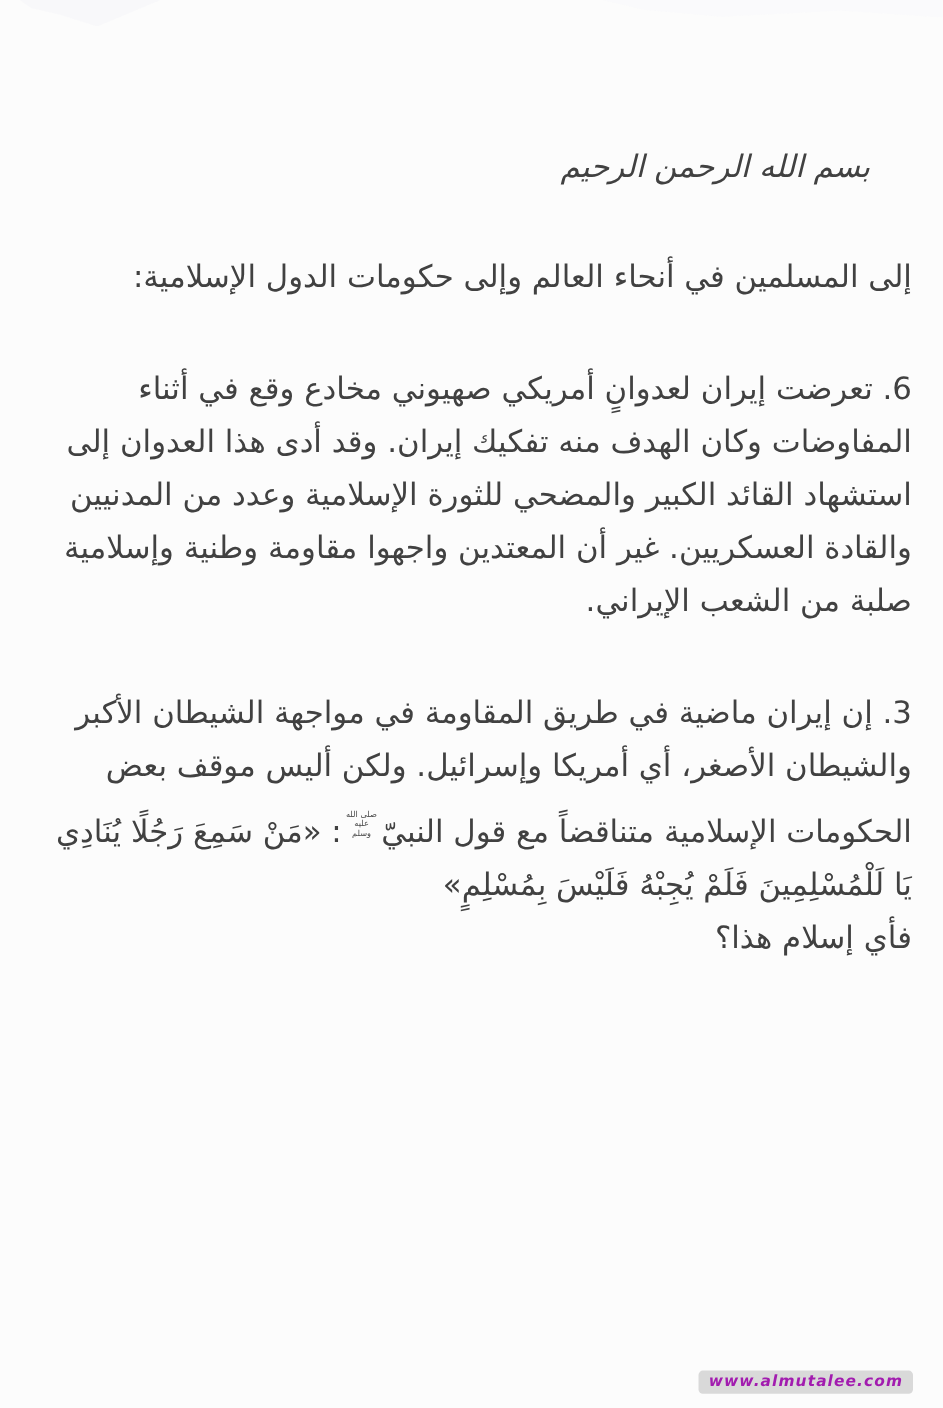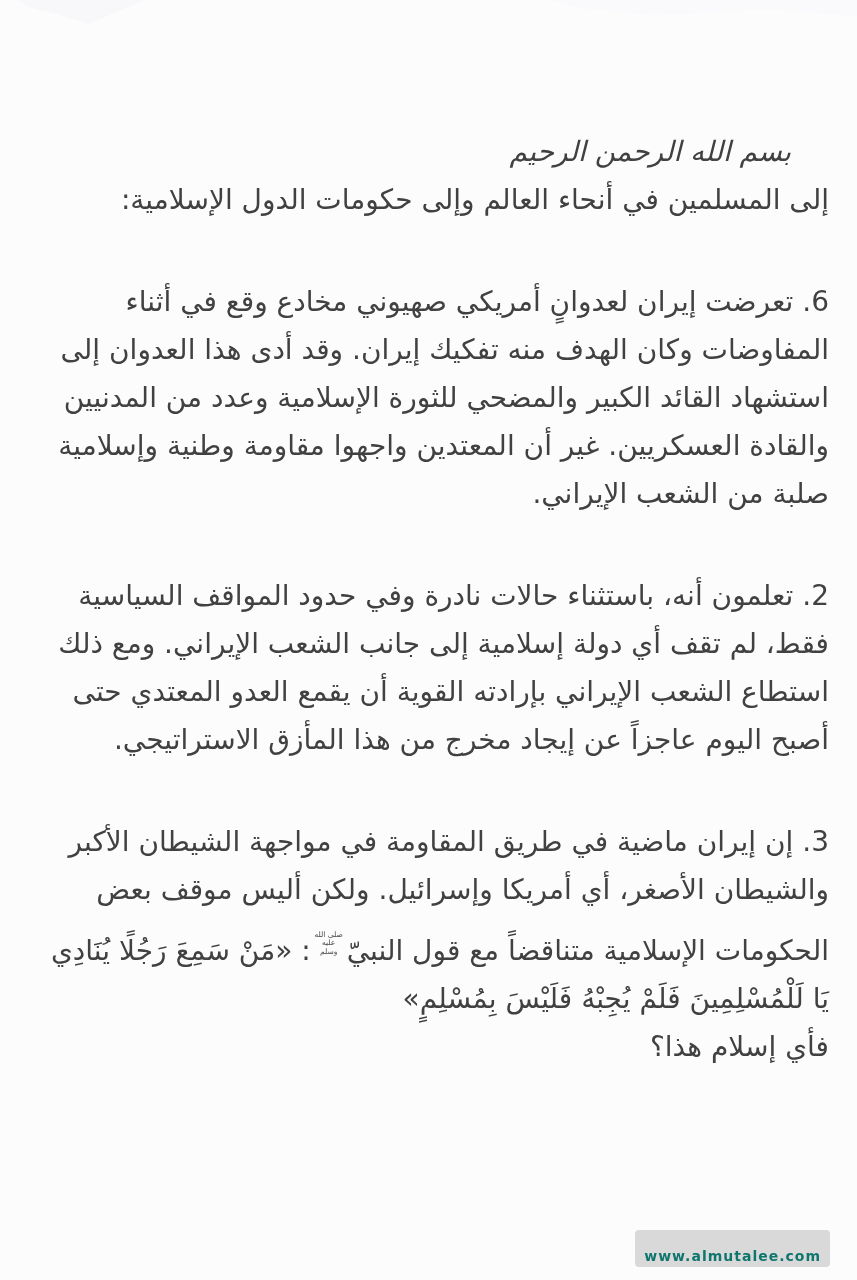--- a/index.html
+++ b/index.html
@@ -45,20 +45,21 @@
   .basmala {
     font-size: 28px;
     line-height: 48px;
     padding-left: 0;
     padding-right: 38px;
     font-style: italic;
   }
   .salutation {
     font-size: 28px;
     line-height: 48px;
+    margin-top: 52px;
   }
   .para {
     font-size: 28px;
     line-height: 48px;
     margin: 54px 0 0 0;
     text-align: right;
   }
   .honorific {
     display: inline-block;
     width: 30px;
@@ -71,41 +72,41 @@
   }
   .closing-line {
     display: block;
   }
   .watermark {
     position: absolute;
     right: 27px;
     bottom: 13px;
     background: #d9d9d9;
     border-radius: 4px;
-    padding: 18px 9px 3px 9px;
+    padding: 2px 9px 3px 9px;
     font-family: "DejaVu Sans", sans-serif;
+    font-style: italic;
     font-weight: bold;
     font-size: 14px;
     letter-spacing: 1px;
-    color: #0f766e;
+    color: #a21caf;
   }
 </style>
 </head>
 <body>
 
 <div class="artifact artifact-left"></div>
 <div class="artifact artifact-right"></div>
 
 <div class="page">
 
   <div class="basmala">بسم الله الرحمن الرحيم</div>
 
   <div class="salutation">إلى المسلمين في أنحاء العالم وإلى حكومات الدول الإسلامية:</div>
 
   <p class="para">6. تعرضت إيران لعدوانٍ أمريكي صهيوني مخادع وقع في أثناء المفاوضات وكان الهدف منه تفكيك إيران. وقد أدى هذا العدوان إلى استشهاد القائد الكبير والمضحي للثورة الإسلامية وعدد من المدنيين والقادة العسكريين. غير أن المعتدين واجهوا مقاومة وطنية وإسلامية صلبة من الشعب الإيراني.</p>
 
-  <p class="para">2. تعلمون أنه، باستثناء حالات نادرة وفي حدود المواقف السياسية فقط، لم تقف أي دولة إسلامية إلى جانب الشعب الإيراني. ومع ذلك استطاع الشعب الإيراني بإرادته القوية أن يقمع العدو المعتدي حتى أصبح اليوم عاجزاً عن إيجاد مخرج من هذا المأزق الاستراتيجي.</p>
 
   <p class="para"><span>3. إن إيران ماضية في طريق المقاومة في مواجهة الشيطان الأكبر والشيطان الأصغر، أي أمريكا وإسرائيل. ولكن أليس موقف بعض الحكومات الإسلامية متناقضاً مع قول النبيّ</span><span class="honorific">صلى الله عليه وسلم</span><span>: «مَنْ سَمِعَ رَجُلًا يُنَادِي يَا لَلْمُسْلِمِينَ فَلَمْ يُجِبْهُ فَلَيْسَ بِمُسْلِمٍ»</span><span class="closing-line">فأي إسلام هذا؟</span></p>
 
 </div>
 
 <div class="watermark">www.almutalee.com</div>
 
 </body></html>

